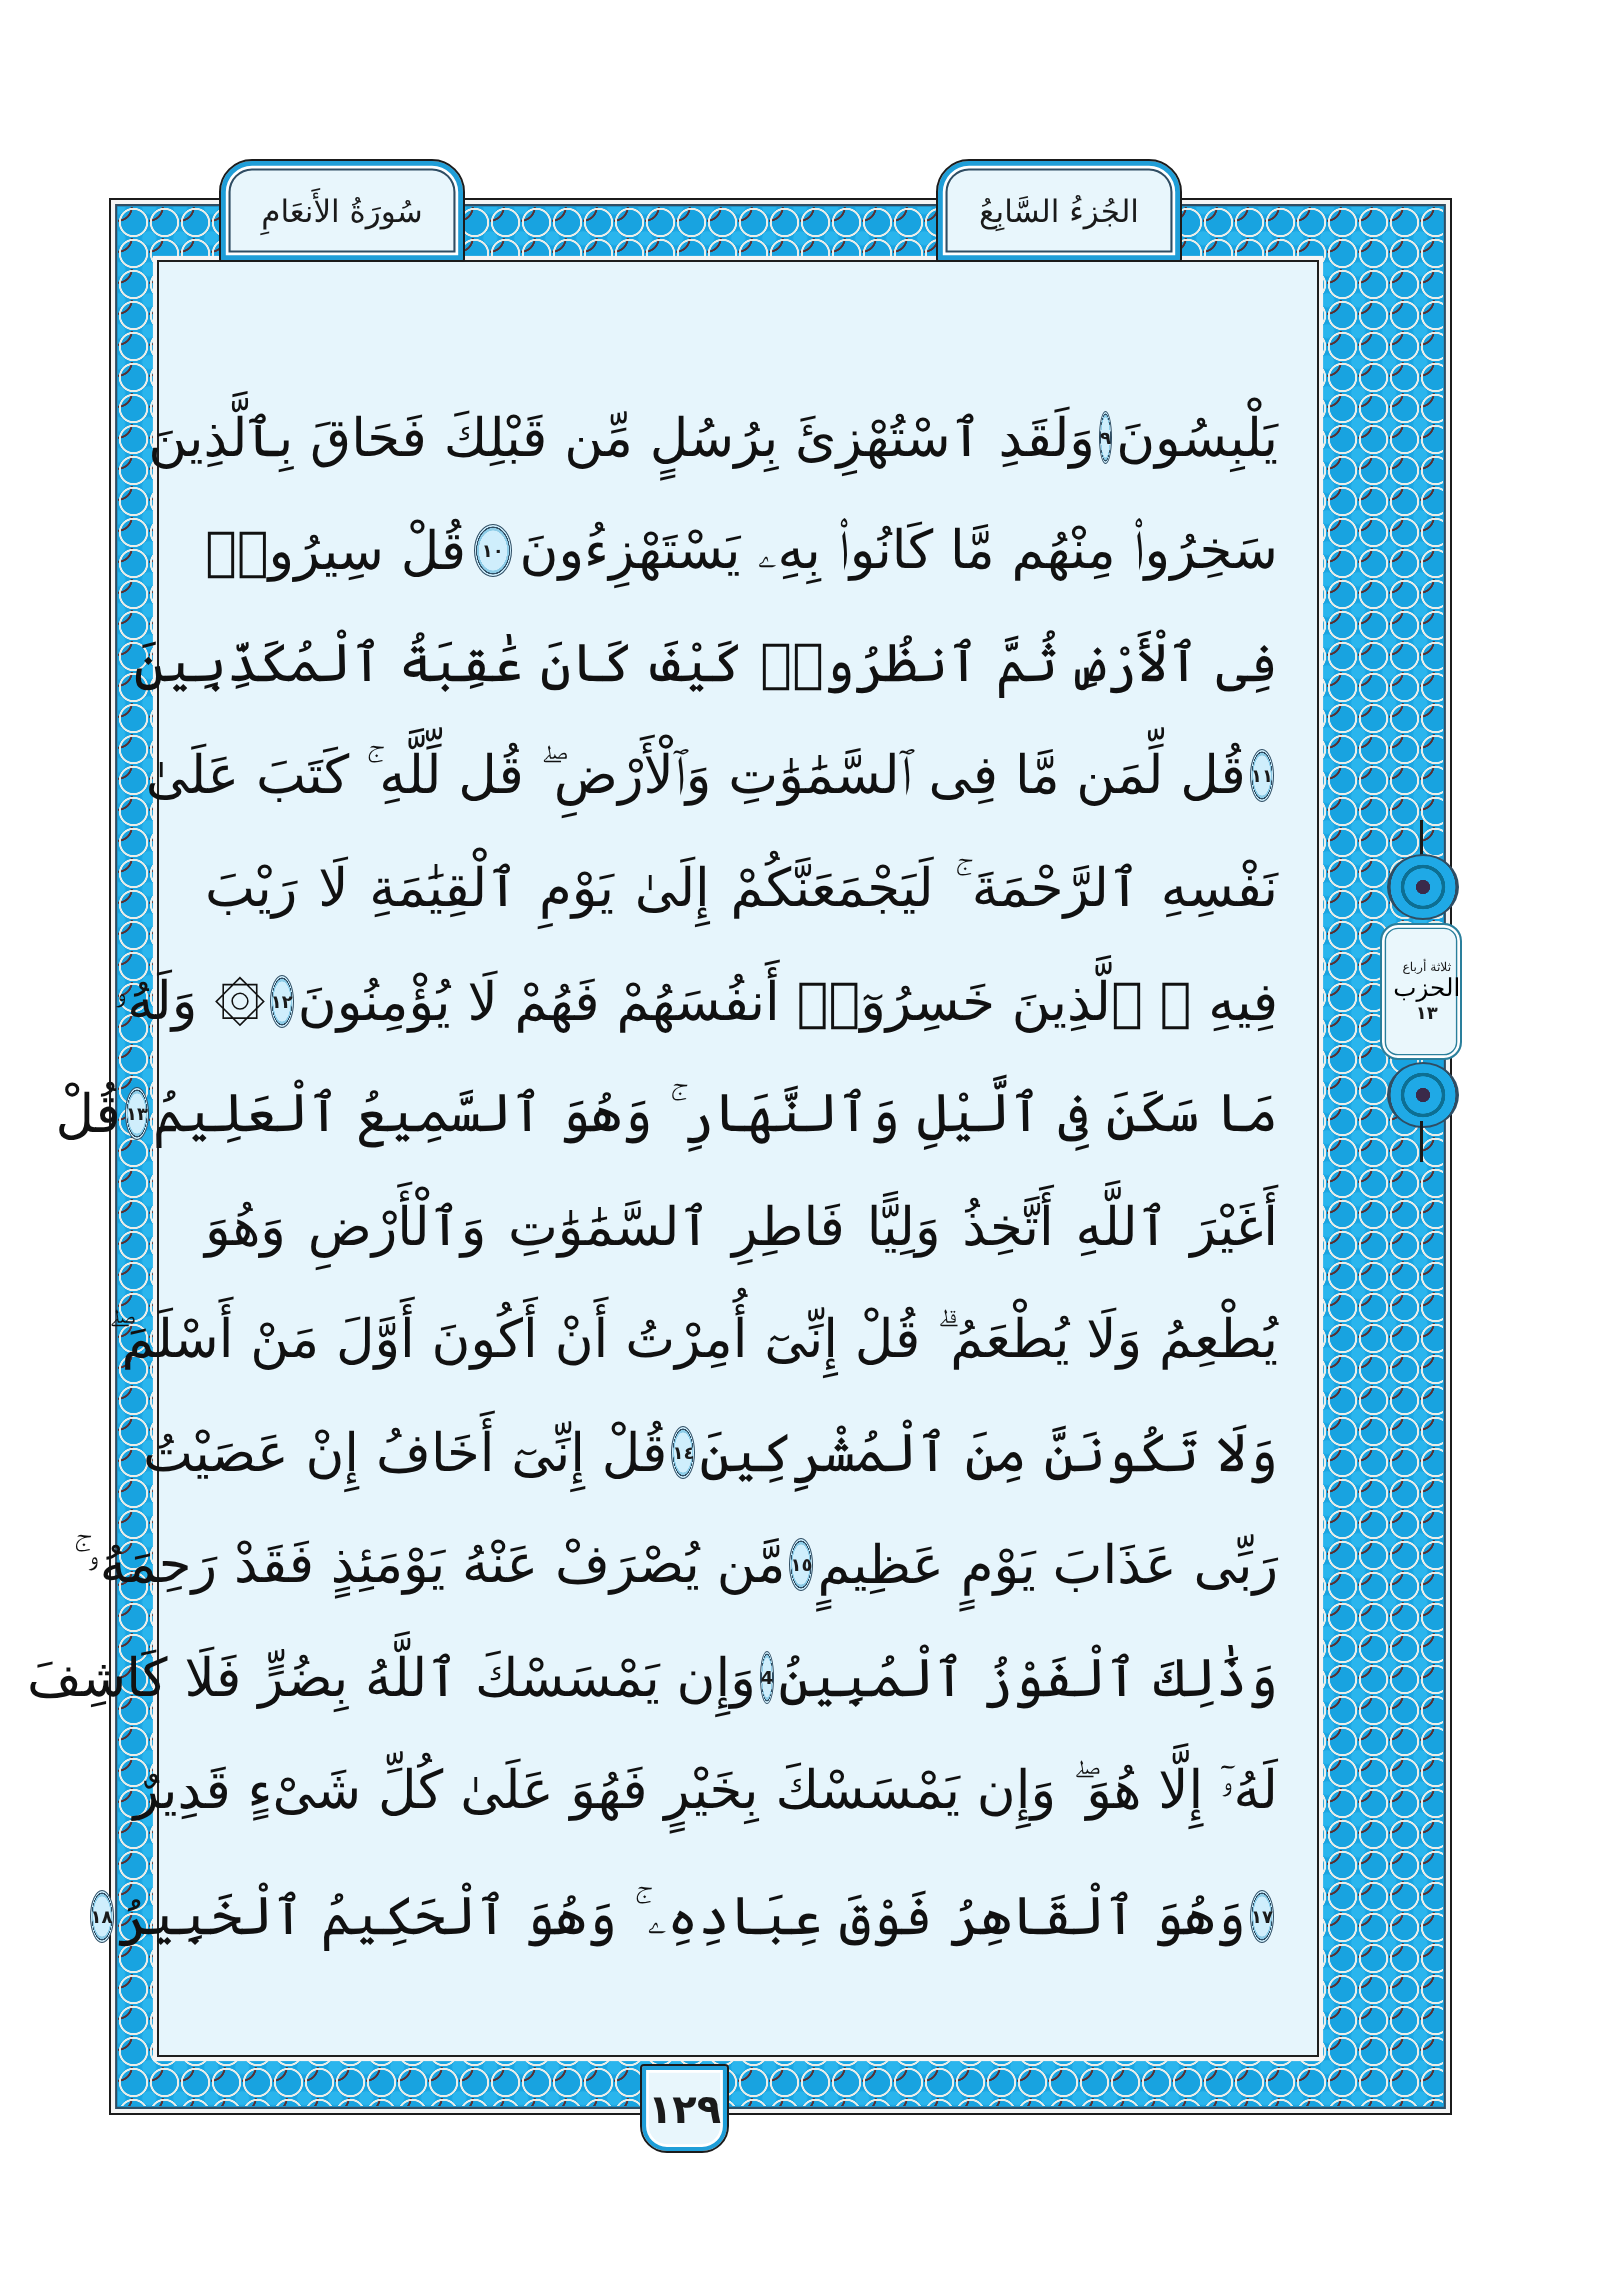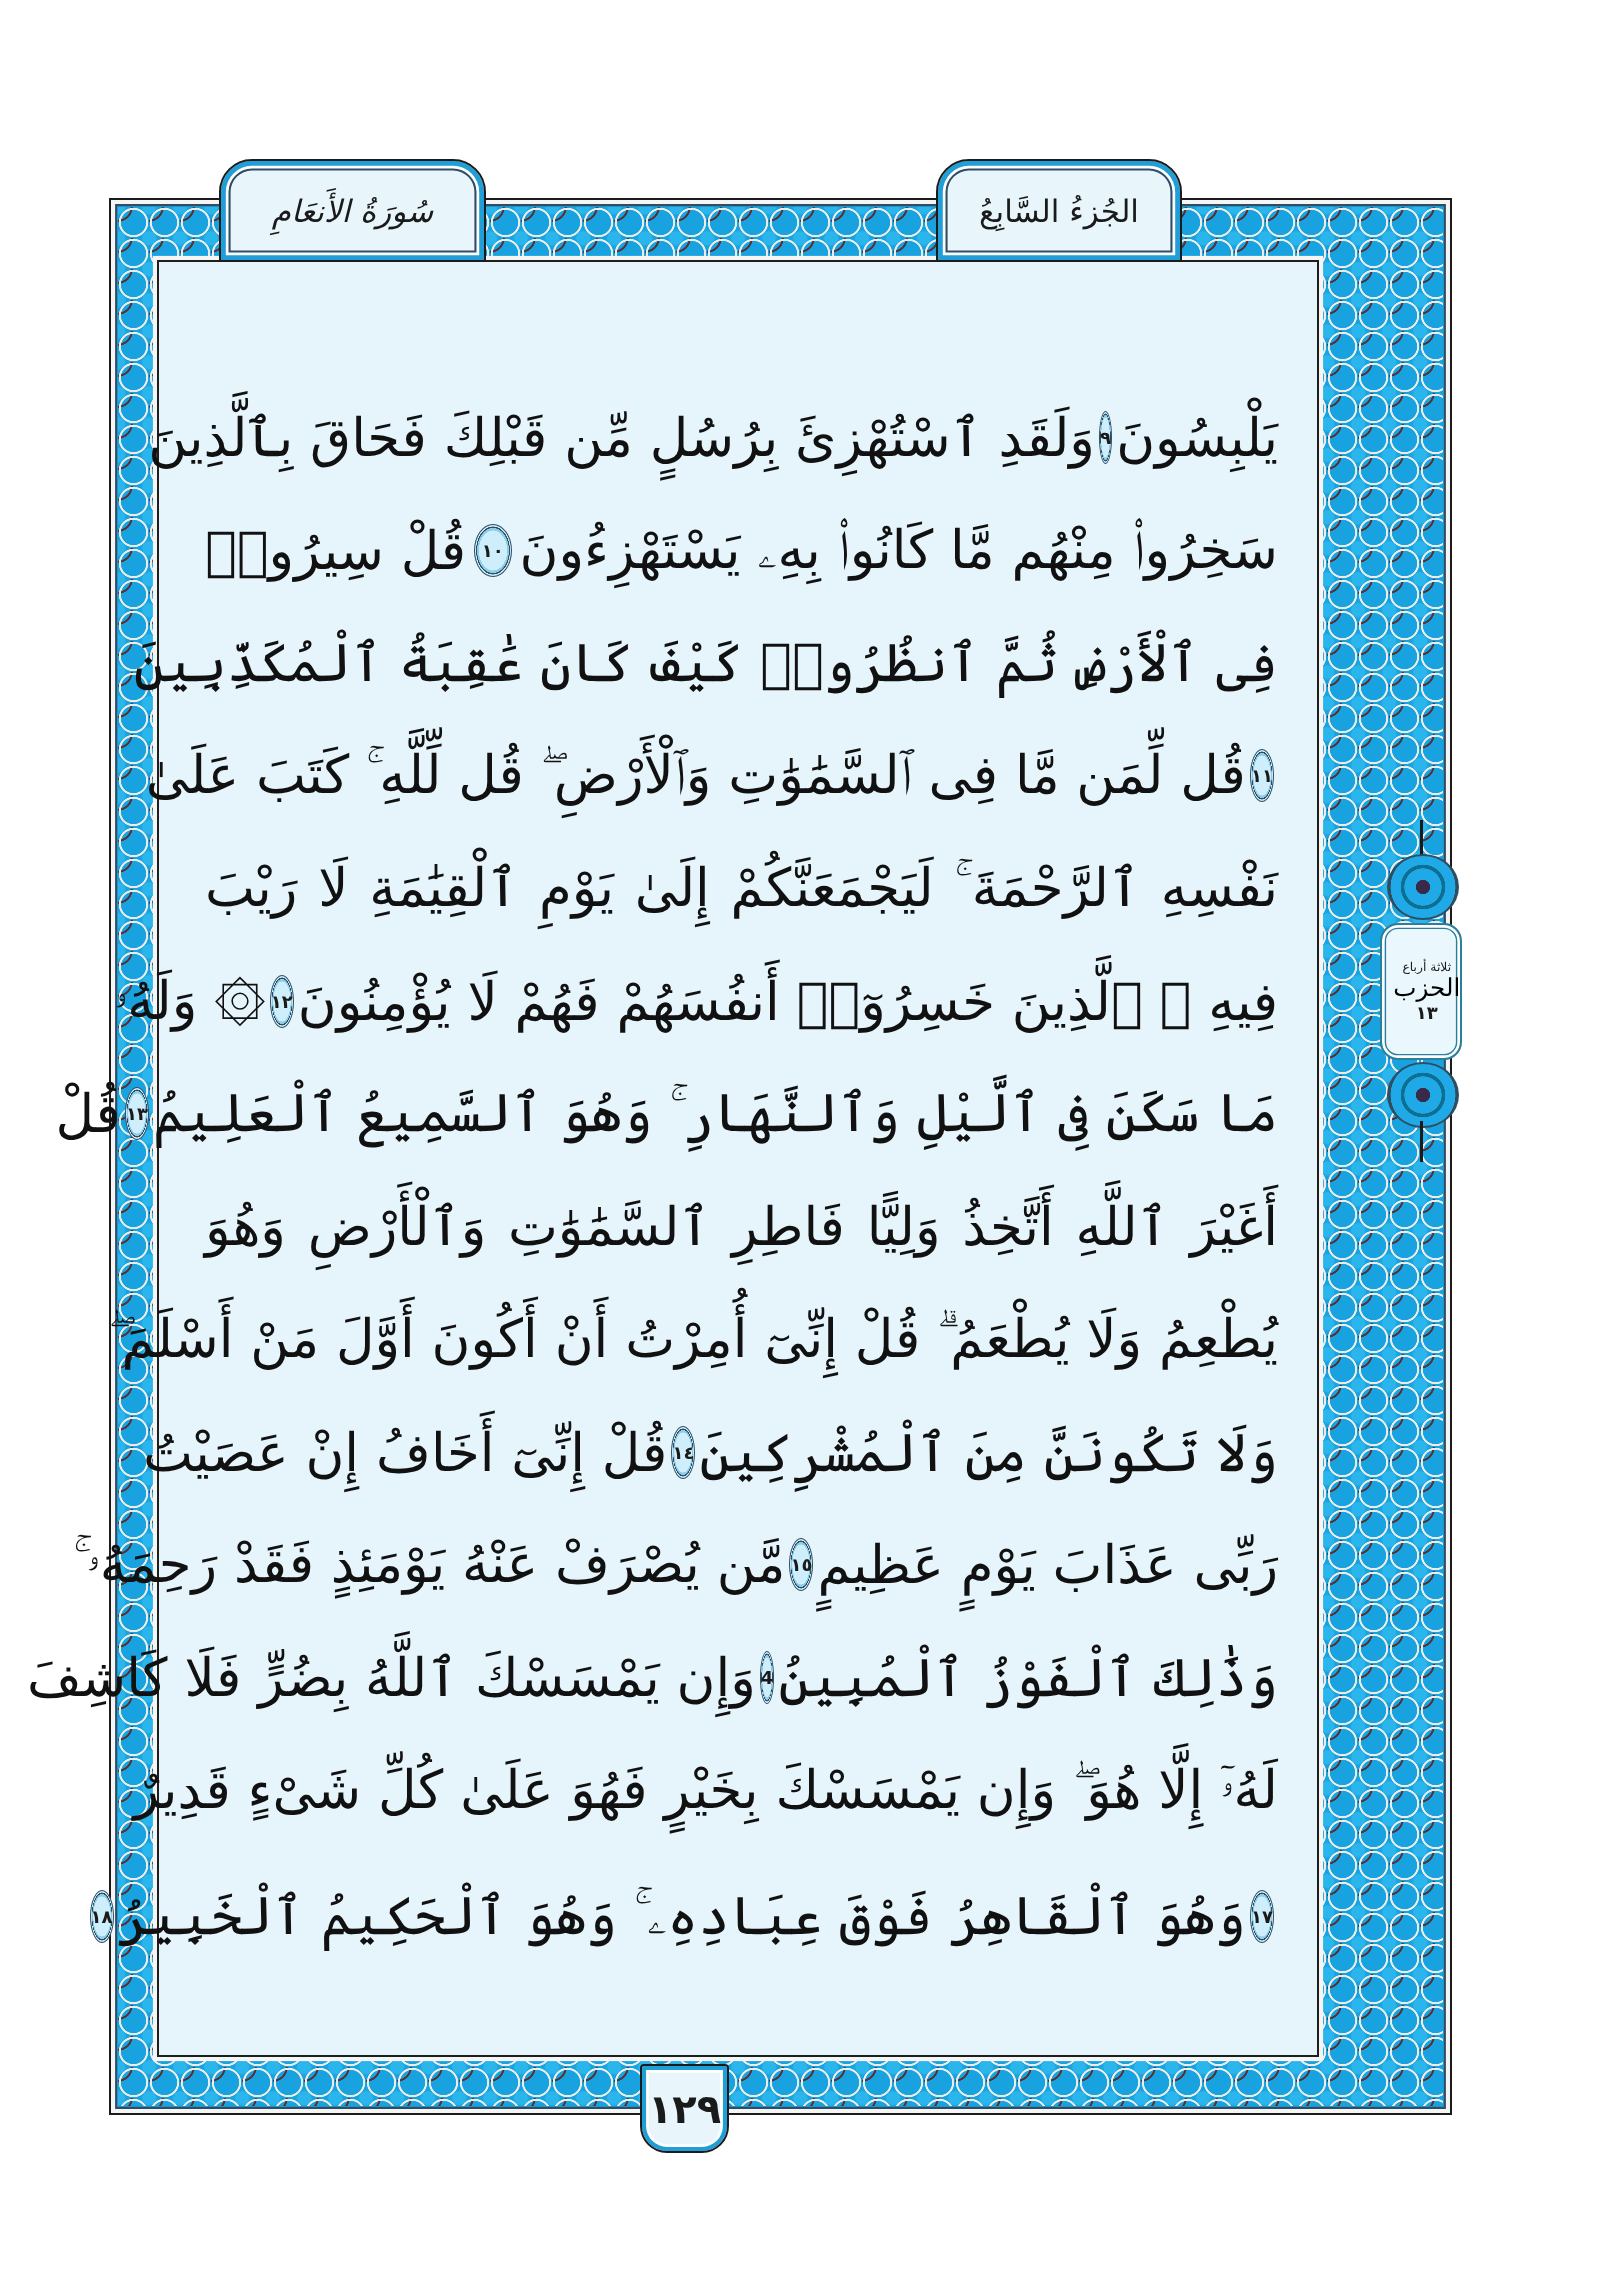--- a/index.html
+++ b/index.html
@@ -62,21 +62,21 @@
       align-items: center;
       justify-content: center;
       z-index: 3;
     }
     .cartouche span {
       font-family: "DejaVu Serif", serif;
       font-size: 31px;
       color: #1a1a1a;
       direction: rtl;
     }
-    .cartouche.surah { left: 219px; width: 267px; font-style: italic; }
+    .cartouche.surah { left: 219px; width: 246px; }
     .cartouche.juz { left: 936px; width: 246px; }
 
     
     .page-number {
       position: absolute;
       left: 640px;
       top: 2064px;
       width: 89px;
       height: 89px;
       background: #e8f6fc;

